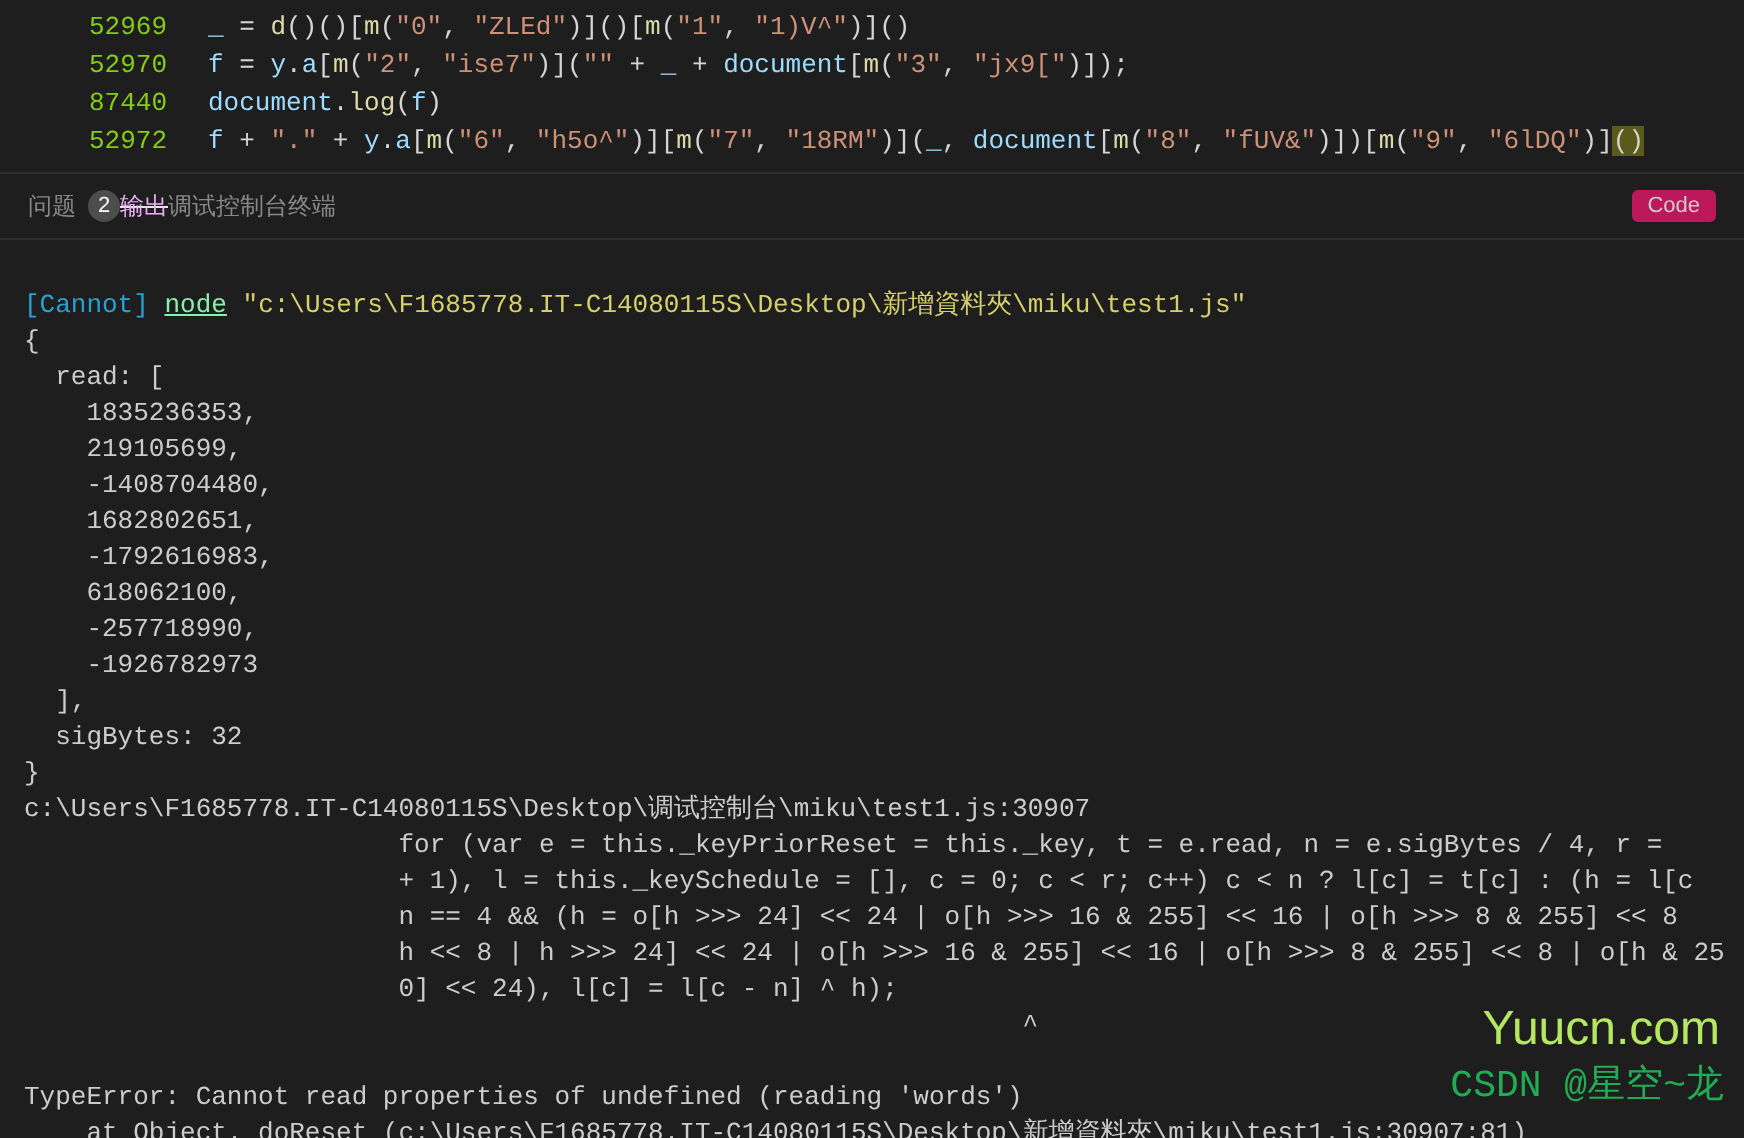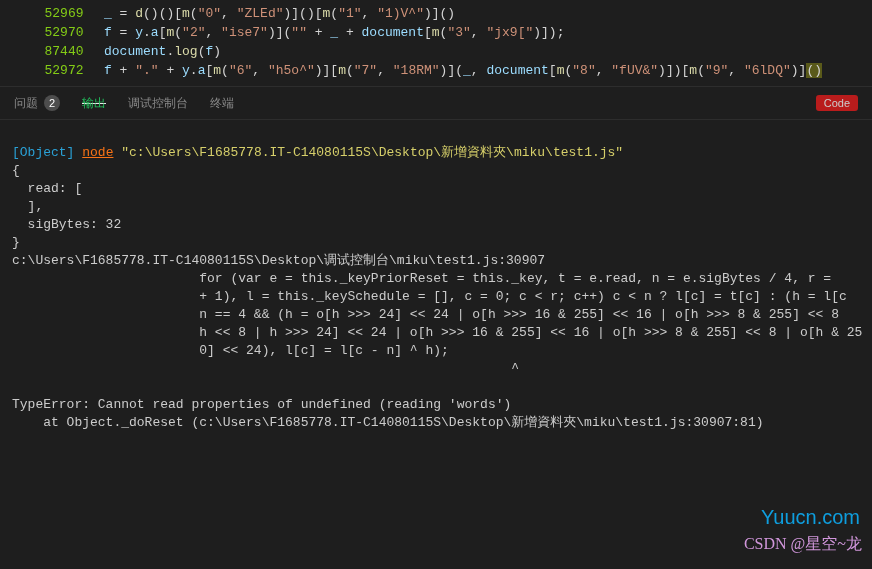--- a/index.html
+++ b/index.html
@@ -40,86 +40,85 @@
   .tok-paren-y { background: #5a5a1a; }
 
   .panel-tabs {
     display: flex;
     align-items: center;
     background: #1e1e1e;
     border-top: 1px solid #2d2d2d;
     border-bottom: 1px solid #2d2d2d;
     height: 32px;
     padding: 16px 14px;
-    gap: 22px;
     font-family: -apple-system, "Segoe UI", sans-serif;
     font-size: 12px;
   }
   .panel-tab {
     color: #888;
     display: flex;
     align-items: center;
     gap: 6px;
     height: 100%;
     cursor: pointer;
   }
   .panel-tab.active {
-    color: #22c55e;
+    color: #f0abfc;
     border-bottom: 1px solid #e7e7e7;
     margin-bottom: -1px;
   }
   .badge {
     background: #4d4d4d;
     color: #fff;
     border-radius: 9px;
     min-width: 16px;
     height: 16px;
     font-size: 11px;
     display: inline-flex;
     align-items: center;
     justify-content: center;
     padding: 0 4px;
   }
   .panel-spacer { flex: 1; }
   .panel-select {
     color: #ccc;
-    background: #b91c1c;
+    background: #be185d;
     padding: 2px 8px;
     border-radius: 3px;
     font-size: 11px;
   }
 
   .terminal-area {
     padding: 6px 12px 0 12px;
     line-height: 18px;
     white-space: pre;
     color: #cccccc;
     overflow: hidden;
   }
   .t-running { color: #2aa1d6; }
-  .t-node { color: #f97316; text-decoration: underline; }
+  .t-node { color: #86efac; text-decoration: underline; }
   .t-path { color: #d6cf6a; }
 
   .watermark1 {
     position: absolute;
     right: 12px;
     bottom: 40px;
-    color: #0ea5e9;
+    color: #bef264;
     font-family: -apple-system, sans-serif;
-    font-size: 20px;
+    font-size: 24px;
     opacity: 0.95;
     pointer-events: none;
   }
   .watermark2 {
     position: absolute;
     right: 10px;
     bottom: 14px;
-    color: #f0abfc;
-    font-family: Liberation Serif, serif;
-    font-size: 16px;
+    color: #22c55e;
+    font-family: Liberation Mono, monospace;
+    font-size: 19px;
     opacity: 0.85;
     pointer-events: none;
   }
 </style>
 </head>
 <body>
 
 <div class="editor-area">
   <div id="editor-lines">
       <div class="code-line"><div class="line-num">52969</div><div class="code-content"><span class="tok-id">_</span> = <span class="tok-fn">d</span>()()[<span class="tok-fn">m</span>(<span class="tok-str">"0"</span>, <span class="tok-str">"ZLEd"</span>)]()[<span class="tok-fn">m</span>(<span class="tok-str">"1"</span>, <span class="tok-str">"1)V^"</span>)]()</div></div>
@@ -141,24 +140,32 @@
     <span>调试控制台</span>
   </div>
   <div class="panel-tab">
     <span>终端</span>
   </div>
   <div class="panel-spacer"></div>
   <div class="panel-select">Code</div>
 </div>
 
 <div class="terminal-area">
-<span class="t-running">[Object]</span> <span class="t-node">node</span> <span class="t-path">"c:\Users\F1685778.IT-C14080115S\Desktop\新增資料夾\miku\test1.js"</span>
+<span class="t-running">[Cannot]</span> <span class="t-node">node</span> <span class="t-path">"c:\Users\F1685778.IT-C14080115S\Desktop\新增資料夾\miku\test1.js"</span>
 <span>{</span>
 <span>  read: [</span>
-<span>  ],</span>
+<div id="word-values">    1835236353,
+    219105699,
+    -1408704480,
+    1682802651,
+    -1792616983,
+    618062100,
+    -257718990,
+    -1926782973
+</div><span>  ],</span>
 <span>  sigBytes: 32</span>
 <span>}</span>
 <span>c:\Users\F1685778.IT-C14080115S\Desktop\调试控制台\miku\test1.js:30907</span>
 <span>                        for (var e = this._keyPriorReset = this._key, t = e.read, n = e.sigBytes / 4, r = </span>
 <span>                        + 1), l = this._keySchedule = [], c = 0; c &lt; r; c++) c &lt; n ? l[c] = t[c] : (h = l[c</span>
 <span>                        n == 4 &amp;&amp; (h = o[h &gt;&gt;&gt; 24] &lt;&lt; 24 | o[h &gt;&gt;&gt; 16 &amp; 255] &lt;&lt; 16 | o[h &gt;&gt;&gt; 8 &amp; 255] &lt;&lt; 8 </span>
 <span>                        h &lt;&lt; 8 | h &gt;&gt;&gt; 24] &lt;&lt; 24 | o[h &gt;&gt;&gt; 16 &amp; 255] &lt;&lt; 16 | o[h &gt;&gt;&gt; 8 &amp; 255] &lt;&lt; 8 | o[h &amp; 25</span>
 <span>                        0] &lt;&lt; 24), l[c] = l[c - n] ^ h);</span>
 <span>                                                                ^</span>
 <span> </span>

